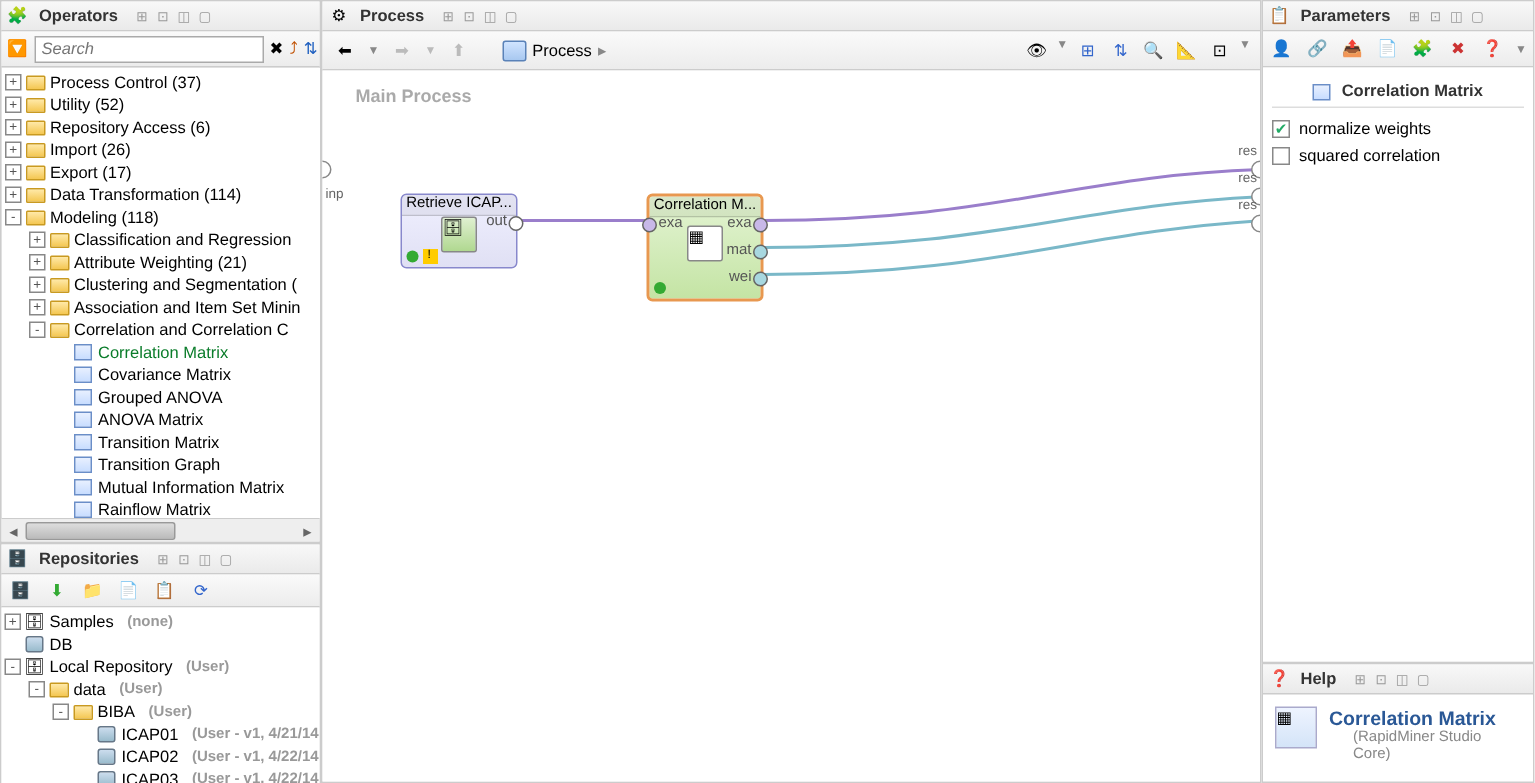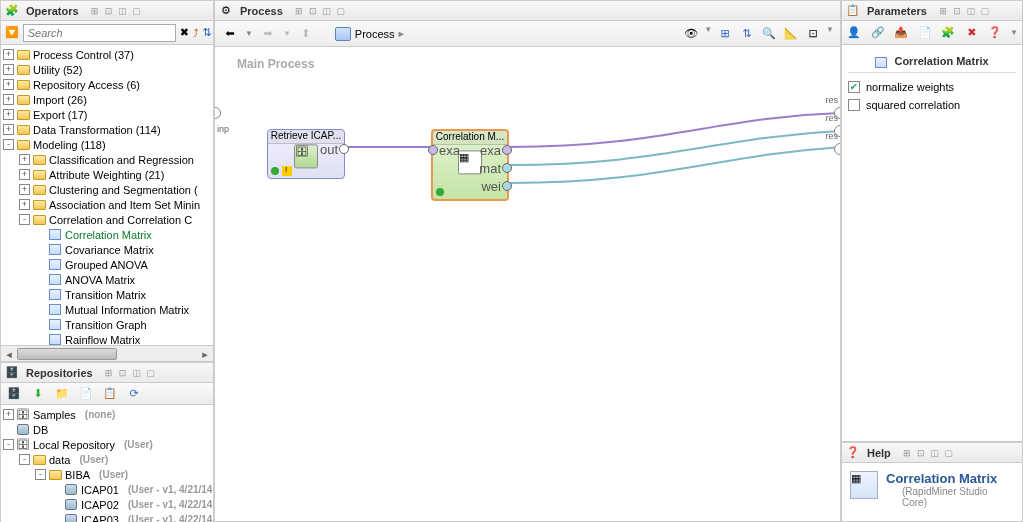--- a/index.html
+++ b/index.html
@@ -46,21 +46,21 @@
 .port-edge { position: absolute; width: 12px; height: 12px; border-radius: 0 6px 6px 0; background: #fff; border: 1px solid #888; }
 .port-edge.left { left: -6px; }
 .port-edge.right { right: -6px; border-radius: 6px 0 0 6px; }
 .port-label { position: absolute; font-size: 9px; color: #666; }
 
 .op-box { position: absolute; width: 78px; border-radius: 4px; }
 .op-retrieve { left: 52px; top: 82px; height: 50px; background: linear-gradient(#f0f0ff,#e0e0f4); border: 1px solid #8888cc; }
 .op-corr { left: 216px; top: 82px; height: 72px; background: linear-gradient(#e4f4d4,#c4e4a4); border: 2px solid #e89850; }
 .op-title { background: rgba(0,0,0,0.05); border-bottom: 1px solid rgba(0,0,0,0.15); height: 14px; font-size: 10px; text-align: center; overflow: hidden; white-space: nowrap; padding: 0 2px; border-radius: 3px 3px 0 0; }
 .op-port { position: absolute; width: 10px; height: 10px; border-radius: 5px; background: #fff; border: 1px solid #666; }
-.op-port-label { position: absolute; font-size: 13px; color: #555; }
+.op-port-label { position: absolute; font-size: 10px; color: #555; }
 .op-icon-big { position: absolute; left: 50%; top: 50%; transform: translate(-50%,-40%); width: 24px; height: 24px; border: 1px solid #888; background: #fff; border-radius: 2px; }
 .status-dot { position: absolute; width: 8px; height: 8px; border-radius: 4px; }
 
 svg.wires { position: absolute; inset: 0; width: 100%; height: 100%; pointer-events: none; }
 
 .params-body { background: #fff; flex: 1; padding: 6px; }
 .param-header { text-align: center; padding: 4px; border-bottom: 1px solid #ddd; margin-bottom: 8px; }
 .param-header-title { font-weight: bold; color: #333; }
 .param-row { display: flex; align-items: center; gap: 6px; margin: 6px 0; }
 .checkbox { width: 12px; height: 12px; border: 1px solid #888; background: #fff; display: inline-flex; align-items: center; justify-content: center; font-size: 10px; color: #2a6; }
@@ -232,29 +232,29 @@
             <span class="op-icon"></span>
           </span>
           <span class="tree-label">Transition Matrix</span>
         </div>
         <div class="tree-row">
           <span class="indent" style="width: 32px;"></span>
           <span class="exp blank"></span>
           <span class="ticon">
             <span class="op-icon"></span>
           </span>
+          <span class="tree-label">Transition Graph</span>
+        </div>
+        <div class="tree-row">
+          <span class="indent" style="width: 32px;"></span>
+          <span class="exp blank"></span>
+          <span class="ticon">
+            <span class="op-icon"></span>
+          </span>
           <span class="tree-label">Mutual Information Matrix</span>
-        </div>
-        <div class="tree-row">
-          <span class="indent" style="width: 32px;"></span>
-          <span class="exp blank"></span>
-          <span class="ticon">
-            <span class="op-icon"></span>
-          </span>
-          <span class="tree-label">Transition Graph</span>
         </div>
         <div class="tree-row">
           <span class="indent" style="width: 32px;"></span>
           <span class="exp blank"></span>
           <span class="ticon">
             <span class="op-icon"></span>
           </span>
           <span class="tree-label">Rainflow Matrix</span>
         </div>
       </div>

